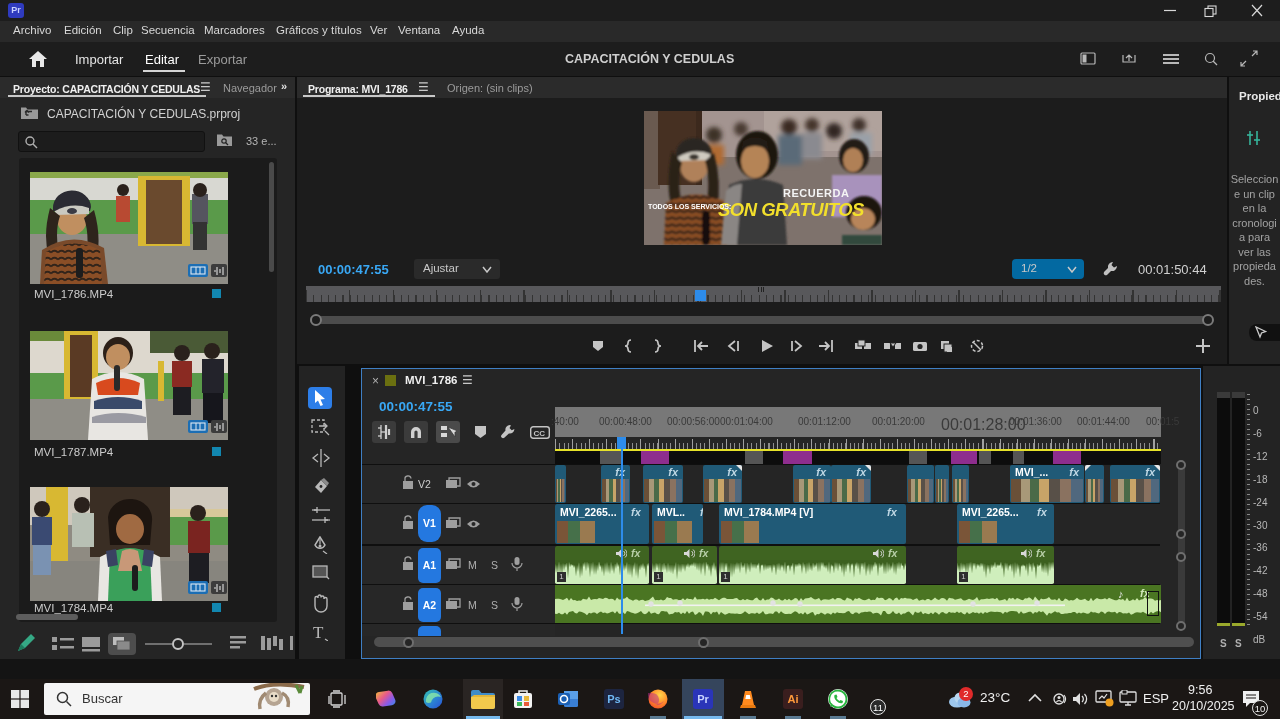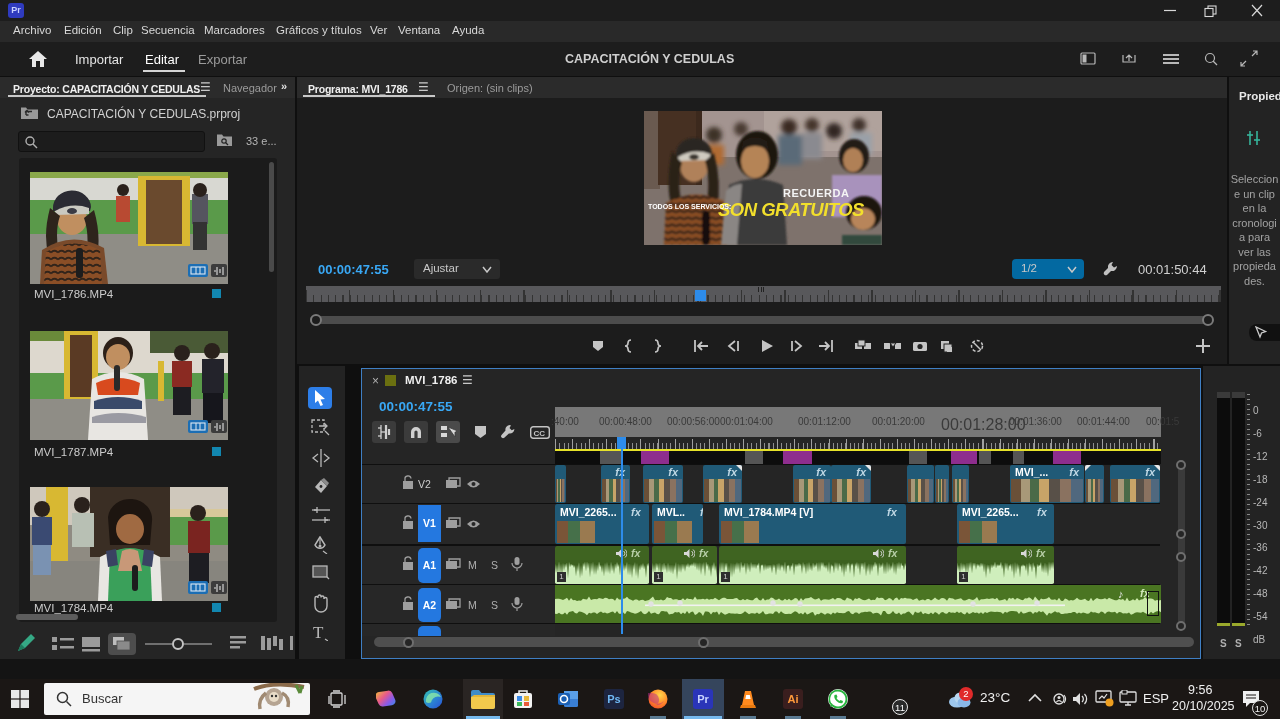--- a/index.html
+++ b/index.html
@@ -639,21 +639,21 @@
     </g>
     <g fill="none" stroke="#9e9e9e" stroke-width="1.2">
       <g id="mc1" transform="translate(112,92)">
           <rect x="2.5" y="0" width="5" height="8" rx="2.5" fill="#9e9e9e" stroke="none"></rect>
           <path d="M0 6 a5 5 0 0 0 10 0 M5 11 v3"></path>
         </g>
       <use href="#mc1" y="40"></use>
     </g>
   </svg>
 
-  <div class="abs" style="left:56px;top:136px;width:23px;height:37px;background:#2478e0;border-radius:0;color:#fff;font-size:10.5px;font-weight:bold;text-align:center;line-height:37px;">V1</div>
+  <div class="abs" style="left:56px;top:136px;width:23px;height:37px;background:#2478e0;border-radius:9px;color:#fff;font-size:10.5px;font-weight:bold;text-align:center;line-height:37px;">V1</div>
   <div class="abs" style="left:56px;top:179px;width:23px;height:35px;background:#2478e0;border-radius:5px;color:#fff;font-size:10.5px;font-weight:bold;text-align:center;line-height:35px;">A1</div>
   <div class="abs" style="left:56px;top:219px;width:23px;height:34px;background:#2478e0;border-radius:5px;color:#fff;font-size:10.5px;font-weight:bold;text-align:center;line-height:34px;">A2</div>
   <div class="abs" style="left:56px;top:257px;width:23px;height:10px;background:#2478e0;border-radius:5px 5px 0 0;"></div>
 
   <div id="v2clips">
     <div class="abs v2c" style="left:193px;width:11px;"></div>
     <div class="abs v2c" style="left:239px;width:29px;">
         <i>fx</i>
       </div>
     <div class="abs v2c" style="left:281px;width:40px;">
@@ -909,21 +909,21 @@
   <div class="abs" style="left:740px;top:37px;width:16px;height:3px;background:#5a7a92;"></div>
 
   <div class="abs" style="left:783px;top:10px;width:20px;height:20px;background:#3a1e1e;border-radius:3px;color:#ff9a3a;font-size:11px;font-weight:bold;text-align:center;line-height:20px;">Ai</div>
   <div class="abs" style="left:785px;top:37px;width:16px;height:3px;background:#5a7a92;"></div>
 
   <svg class="abs" style="left:827px;top:9px;width:22px;height:22px;" viewBox="0 0 22 22">
     <circle cx="11" cy="11" r="10" fill="#fff"></circle>
     <path d="M11 1.5 a9.5 9.5 0 1 0 0 19 a9.5 9.5 0 0 0 0 -19 z M11 3.5 a7.5 7.5 0 1 1 -6.4 11.4 l-1.6 4 4.2 -1.3 a7.5 7.5 0 0 1 3.8 -14.1z" fill="#2ab540"></path>
     <path d="M7.5 7 q-1 3 2 6 q3 3 6 2 l0.5 -2 -2.5 -1 -1 1 q-2 -1 -3 -3 l1 -1 -1 -2.5z" fill="#2ab540"></path>
   </svg>
-  <div class="abs" style="left:892px;top:20px;width:16px;height:16px;background:#2a2a2a;border:1.5px solid #e8e8e8;border-radius:50%;color:#fff;font-size:9.5px;text-align:center;line-height:15px;">11</div>
+  <div class="abs" style="left:870px;top:20px;width:16px;height:16px;background:#2a2a2a;border:1.5px solid #e8e8e8;border-radius:50%;color:#fff;font-size:9.5px;text-align:center;line-height:15px;">11</div>
   <div class="abs" style="left:830px;top:37px;width:16px;height:3px;background:#5a7a92;"></div>
 
   <svg class="abs" style="left:947px;top:11px;width:24px;height:18px;" viewBox="0 0 24 18">
     <ellipse cx="10" cy="12" rx="8" ry="5.5" fill="#9ec8ee"></ellipse>
     <circle cx="13" cy="8" r="5.5" fill="#b8d8f2"></circle>
     <ellipse cx="17" cy="12.5" rx="6.5" ry="5" fill="#8ab8e8"></ellipse>
   </svg>
   <div class="abs" style="left:959px;top:8px;width:14px;height:14px;background:#e02a2a;border-radius:50%;color:#fff;font-size:9.5px;text-align:center;line-height:14px;">2</div>
   <span class="abs txt" style="left:980px;top:11px;color:#f0f0f0;font-size:13.5px;">23°C</span>
 

